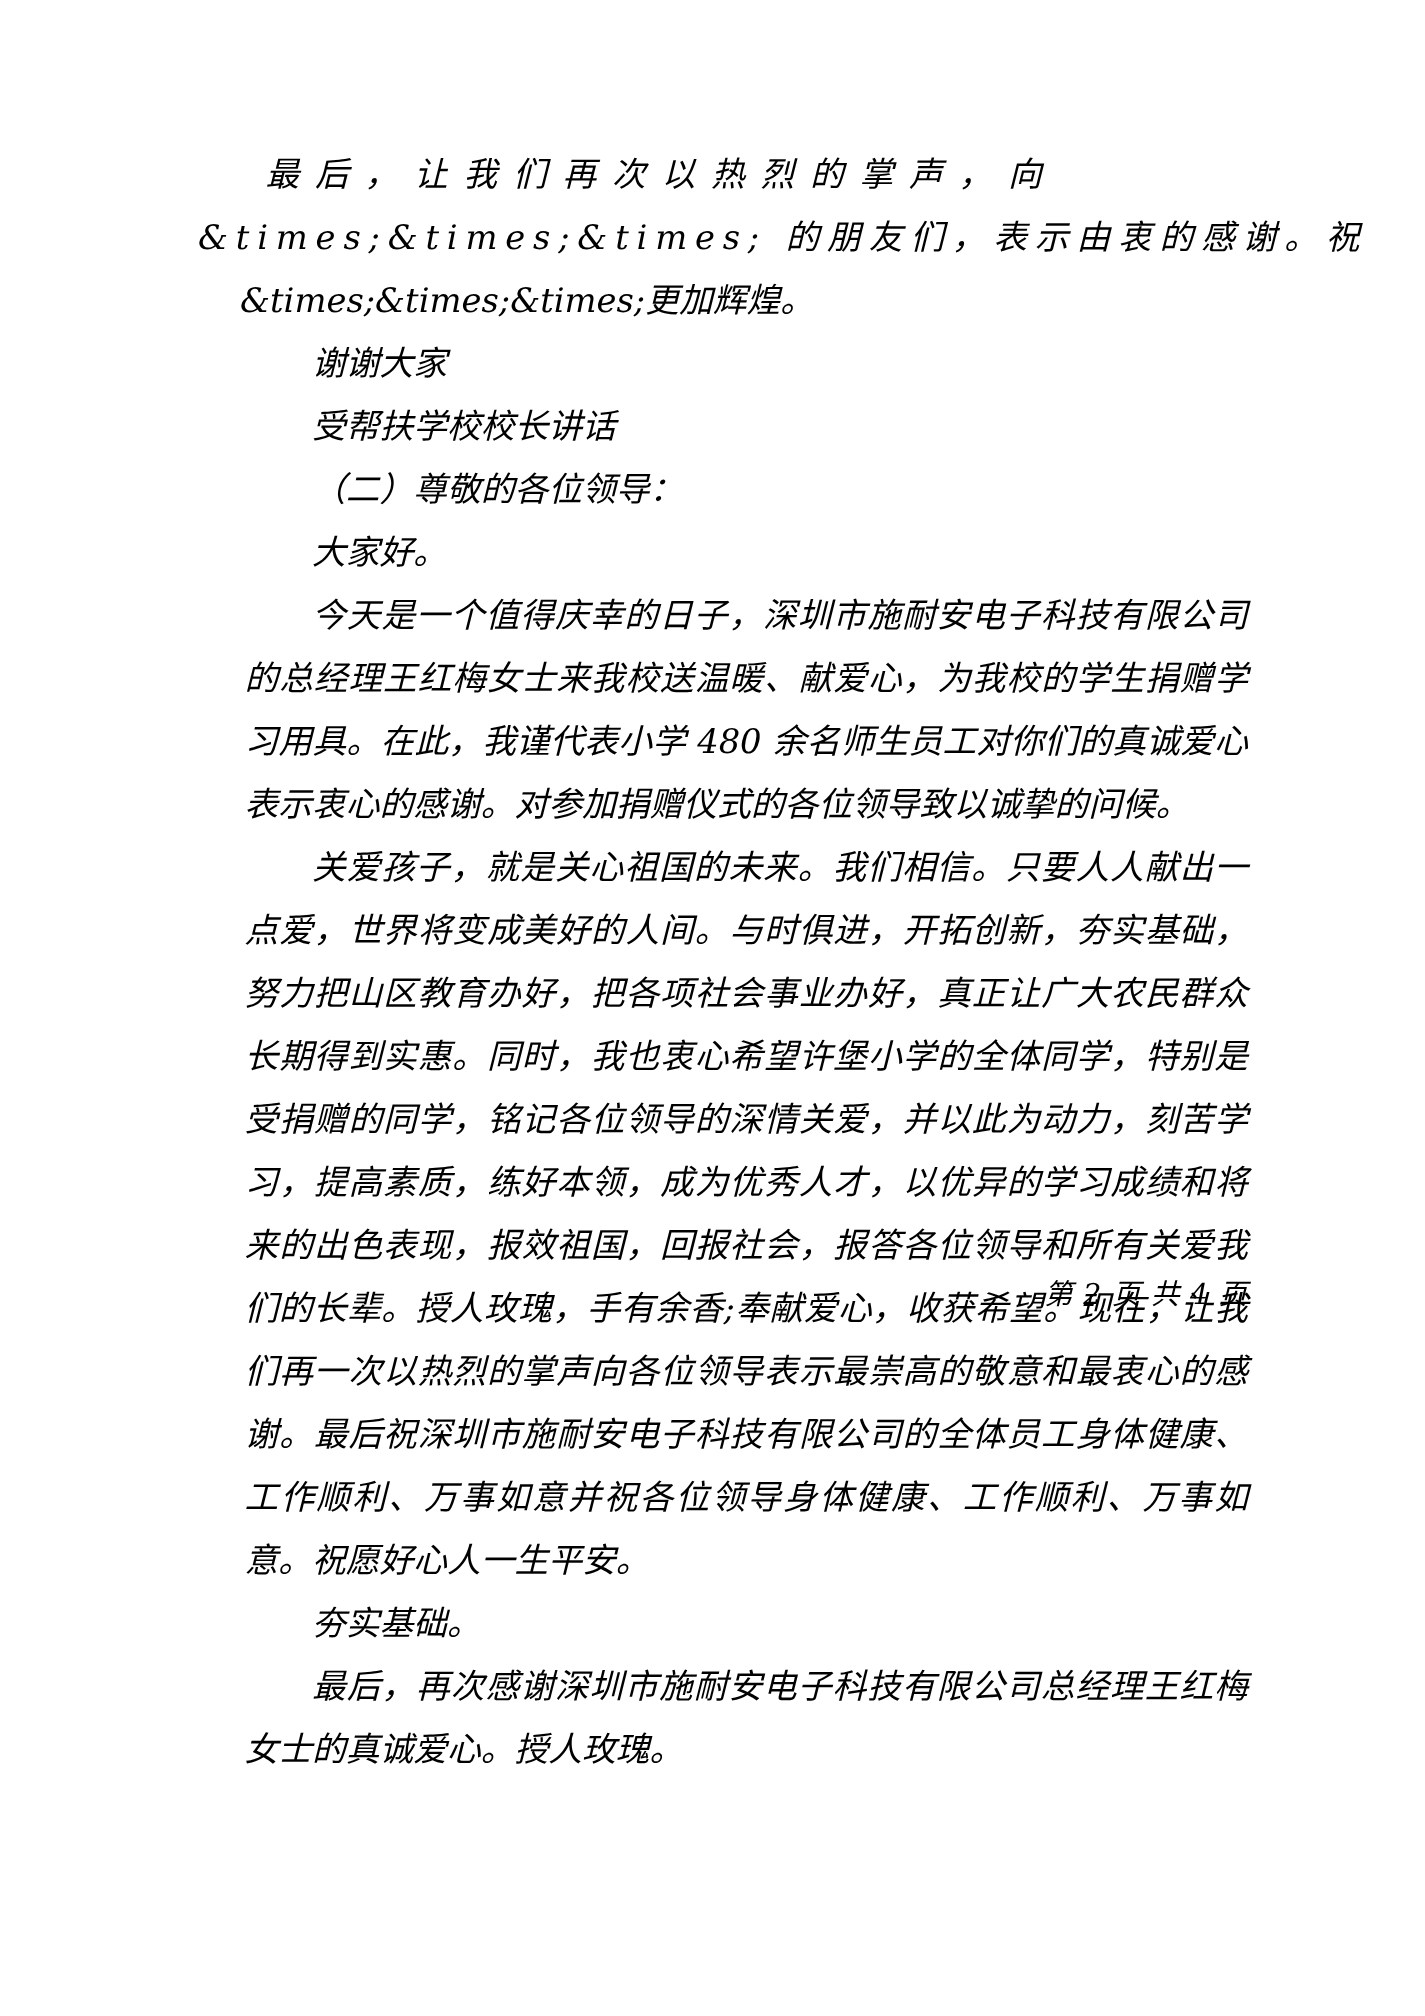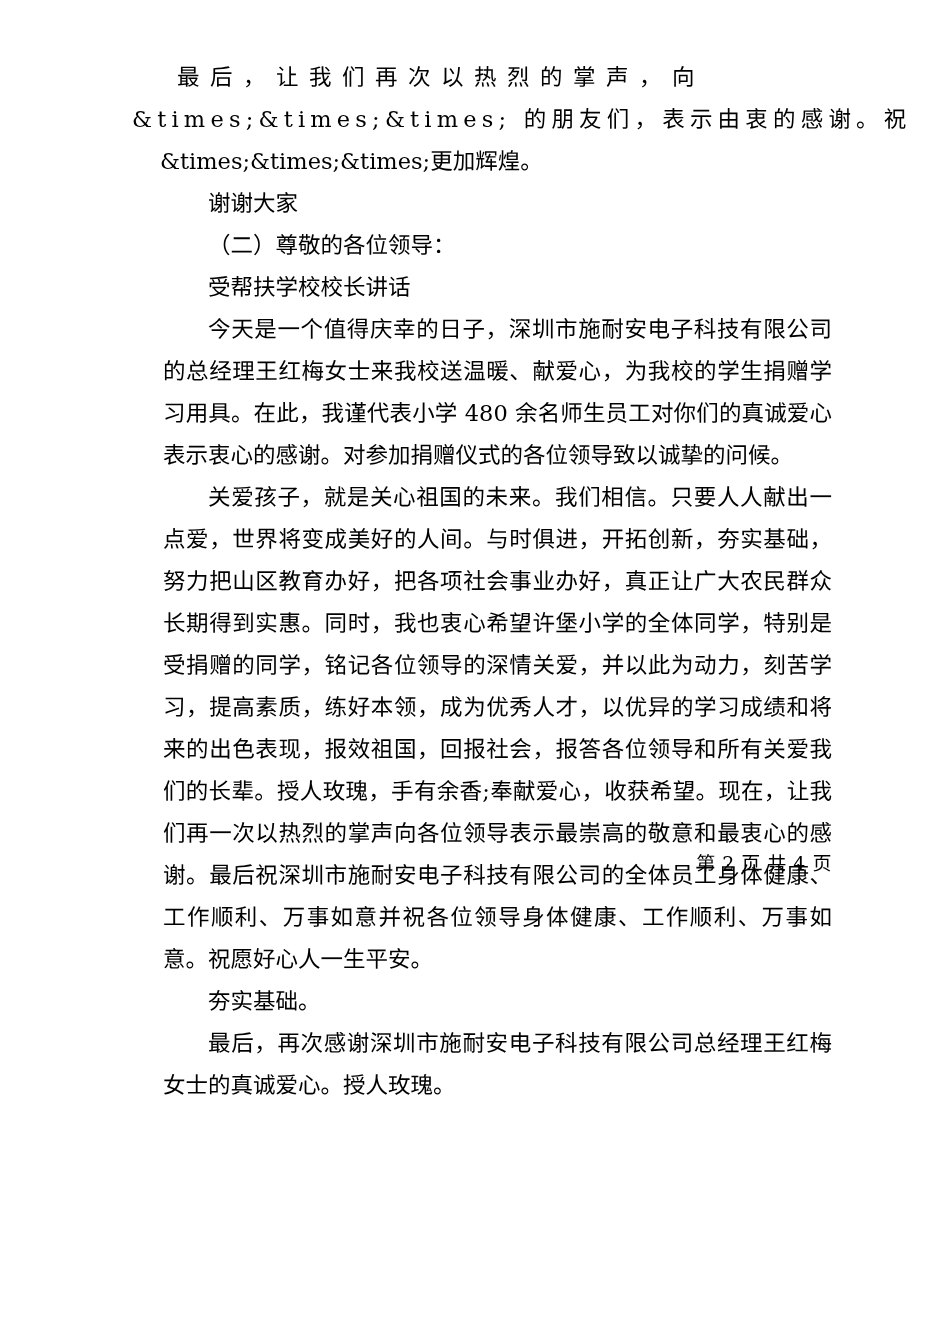--- a/index.html
+++ b/index.html
@@ -13,21 +13,22 @@
     font-family: "DejaVu Serif", "Liberation Serif", serif;
     color: #000000;
     position: relative;
     overflow: hidden;
   }
   .page {
     position: relative;
     width: 950px;
     height: 980px;
     box-sizing: border-box;
-    padding: 56px 118px 0 132px;
+    padding: 96px 118px 0 132px;
+    font-style: italic;
   }
   .doc-body {
     font-size: 22.5px;
     line-height: 42px;
     text-align: justify;
     text-justify: inter-ideograph;
   }
   p {
     margin: 0;
     padding: 0;
@@ -73,24 +74,25 @@
   <div class="doc-body">
 
     <p class="spread">
       <span class="spread-line s1">最后，让我们再次以热烈的掌声，向</span>
       <span class="spread-line s2">&amp;times;&amp;times;&amp;times; 的朋友们，表示由衷的感谢。祝</span>
       <span class="spread-line s3">&amp;times;&amp;times;&amp;times;更加辉煌。</span>
     </p>
 
     <p class="indent2">谢谢大家</p>
 
+    <p class="indent2">受帮扶学校校长讲话</p>
+
     <p class="indent2">（二）尊敬的各位领导：</p>
 
-    <p class="indent2">受帮扶学校校长讲话</p>
-
+    <p class="indent2">大家好。</p>
 
     <p class="indent2">今天是一个值得庆幸的日子，深圳市施耐安电子科技有限公司的总经理王红梅女士来我校送温暖、献爱心，为我校的学生捐赠学习用具。在此，我谨代表小学 480 余名师生员工对你们的真诚爱心表示衷心的感谢。对参加捐赠仪式的各位领导致以诚挚的问候。</p>
 
 
     <p class="indent2">关爱孩子，就是关心祖国的未来。我们相信。只要人人献出一点爱，世界将变成美好的人间。与时俱进，开拓创新，夯实基础，努力把山区教育办好，把各项社会事业办好，真正让广大农民群众长期得到实惠。同时，我也衷心希望许堡小学的全体同学，特别是受捐赠的同学，铭记各位领导的深情关爱，并以此为动力，刻苦学习，提高素质，练好本领，成为优秀人才，以优异的学习成绩和将来的出色表现，报效祖国，回报社会，报答各位领导和所有关爱我们的长辈。授人玫瑰，手有余香;奉献爱心，收获希望。现在，让我们再一次以热烈的掌声向各位领导表示最崇高的敬意和最衷心的感谢。最后祝深圳市施耐安电子科技有限公司的全体员工身体健康、工作顺利、万事如意并祝各位领导身体健康、工作顺利、万事如意。祝愿好心人一生平安。</p>
 
     <p class="indent2">夯实基础。</p>
 
     <p class="indent2">最后，再次感谢深圳市施耐安电子科技有限公司总经理王红梅女士的真诚爱心。授人玫瑰。</p>
 

